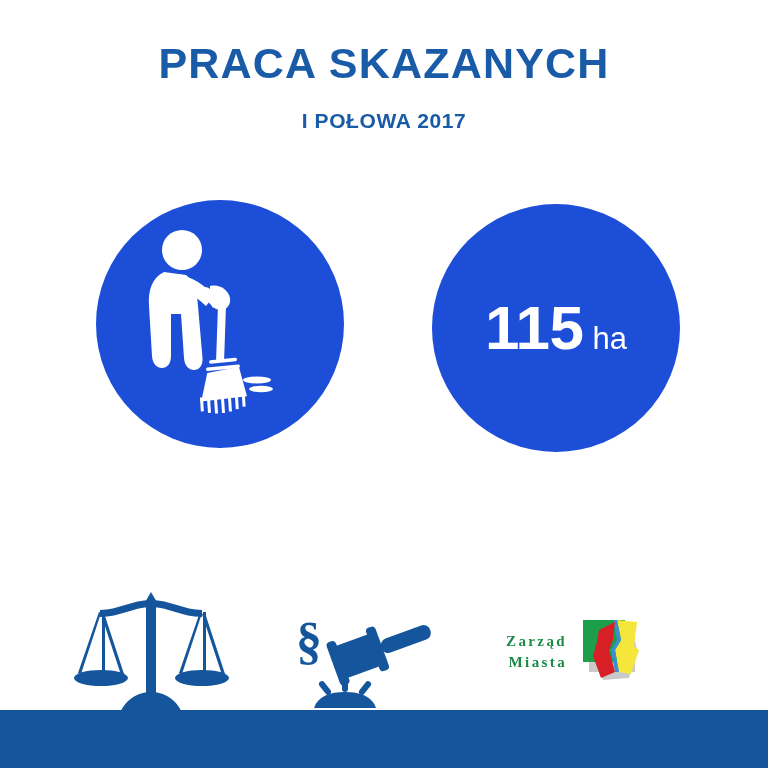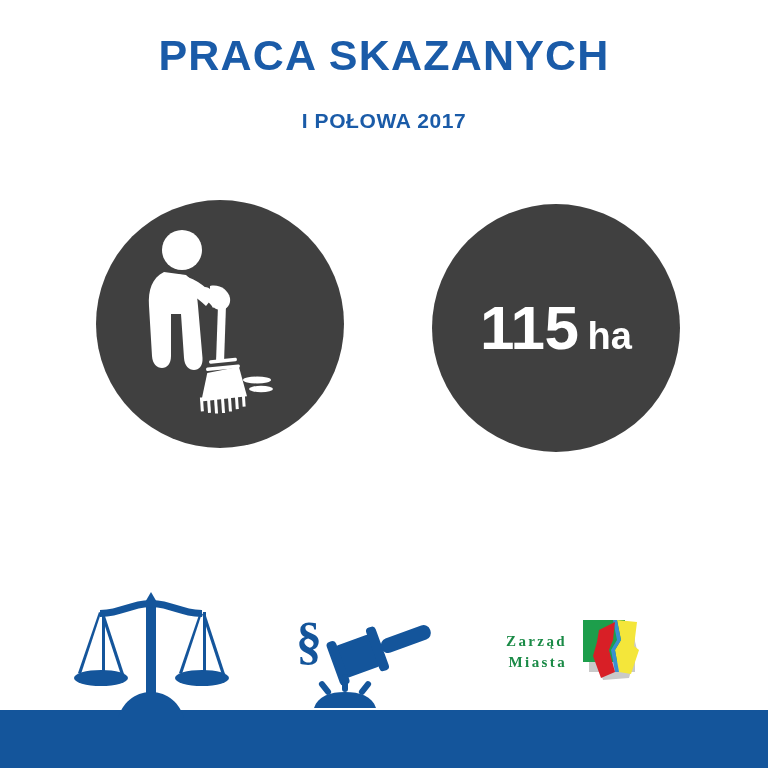--- a/index.html
+++ b/index.html
@@ -26,36 +26,36 @@
     width: 768px;
     text-align: center;
     padding-top: 34px;
   }
   .title {
     font-size: 43px;
     font-weight: bold;
     letter-spacing: 1.2px;
     color: #1a5ba8;
     line-height: 1.0;
-    margin: 0;
+    margin: 8px;
   }
   .subtitle {
     font-size: 21px;
     font-weight: bold;
     letter-spacing: 0.6px;
     color: #1a5ba8;
-    margin: 16px;
+    margin: 8px;
     padding-top: 16px;
   }
 
   
   .circle {
     position: absolute;
     border-radius: 50%;
-    background: #404040;
+    background: #1d4ed8;
   }
   #circle-worker {
     left: 96px;
     top: 200px;
     width: 248px;
     height: 248px;
   }
   #circle-stat {
     left: 432px;
     top: 204px;
@@ -79,22 +79,22 @@
     justify-content: center;
     color: #ffffff;
   }
   .stat-number {
     font-size: 62px;
     font-weight: bold;
     letter-spacing: -0.5px;
     line-height: 1;
   }
   .stat-unit {
-    font-size: 38px;
-    font-weight: bold;
+    font-size: 31px;
+    font-weight: normal;
     line-height: 1;
     padding-left: 9px;
   }
   .stat-label {
     font-size: 25px;
     font-weight: bold;
     color: #ffffff;
     letter-spacing: 0.2px;
     padding-top: 10px;
   }

